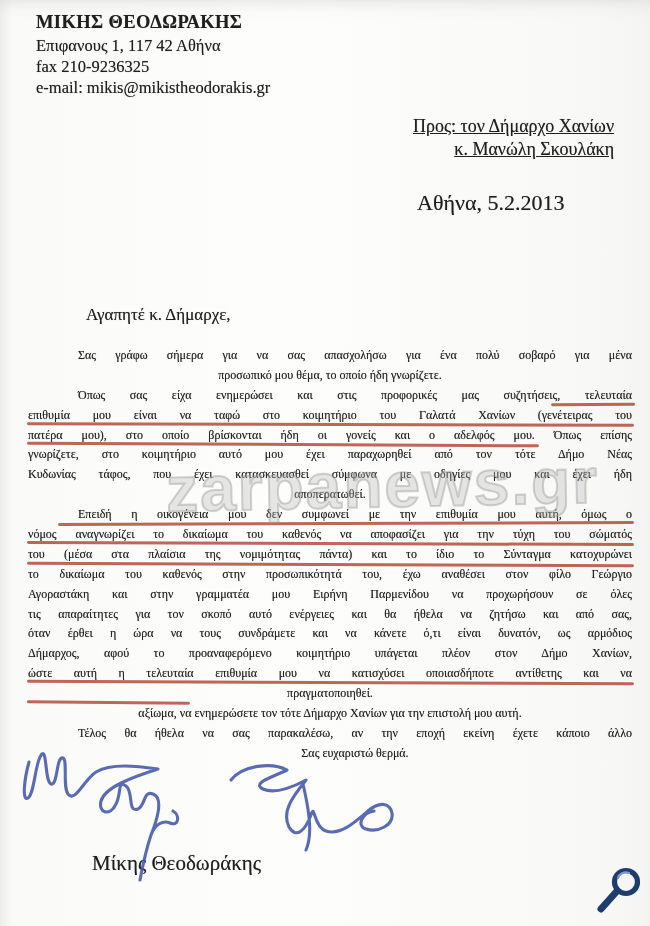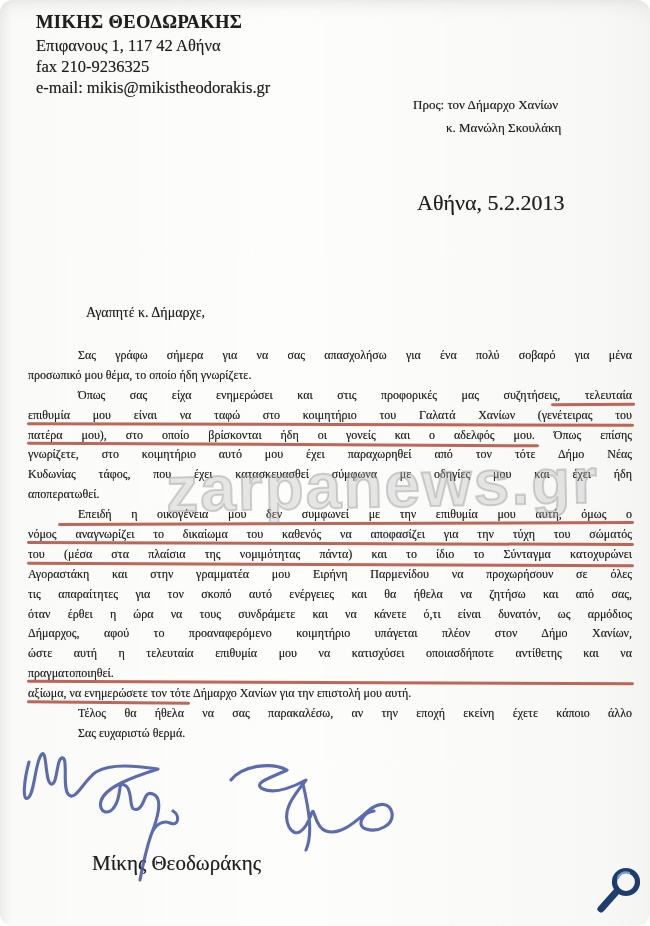--- a/index.html
+++ b/index.html
@@ -1,32 +1,32 @@
 <!DOCTYPE html>
 <html><head>
 <meta charset="utf-8">
 <style>
   html,body{margin:0;padding:0;}
   body{width:650px;height:926px;overflow:hidden;background:#ffffff;
        font-family:"Liberation Serif","DejaVu Serif",serif;}
   .page{position:relative;width:650px;height:926px;overflow:hidden;
         background:linear-gradient(90deg,#eeeeed 0px,#fafaf9 12px,#fdfdfc 45%,#f8f8f7 92%,#f4f4f3 100%);
-        box-shadow:inset 0 14px 18px -14px rgba(210,210,208,.8);border-radius:13px;}
+        box-shadow:inset 0 14px 18px -14px rgba(210,210,208,.8);}
   .txt{color:#1f1f1f;text-shadow:0 0 .7px rgba(40,40,40,.55);}
   
   .sender{position:absolute;left:36px;top:12px;font-size:16.5px;line-height:20.9px;}
   .sender .name{font-weight:bold;font-size:18.5px;letter-spacing:.4px;margin-bottom:3px;}
   
-  .recipient{position:absolute;left:413px;top:94px;font-size:13px;line-height:22.5px;}
+  .recipient{position:absolute;left:413px;top:115px;font-size:18px;line-height:22.5px;text-decoration:underline;}
   .recipient .r2{padding-left:33px;text-align:right;}
   .dateline{position:absolute;left:417px;top:190px;font-size:22px;}
-  .salutation{position:absolute;left:86px;top:305px;font-size:14px;}
+  .salutation{position:absolute;left:86px;top:305px;font-size:17px;}
   
   .body-block{position:absolute;left:28px;top:346px;width:604px;font-size:12px;}
-  .bline{height:19.9px;line-height:19.9px;overflow:hidden;white-space:nowrap;text-align:left;}
+  .bline{height:19.9px;line-height:19.9px;overflow:hidden;white-space:nowrap;text-align:center;}
   .bline.just{white-space:normal;text-align:justify;text-align-last:justify;}
   .bline.first{text-indent:50px;}
   .signed-name{position:absolute;left:92px;top:851px;font-size:21px;}
   
   .redline{position:absolute;height:2.6px;background:#b04433;opacity:.82;border-radius:2px;z-index:3;}
   
   .watermark{position:absolute;left:166px;top:448px;z-index:4;pointer-events:none;
      font-family:"Liberation Sans","DejaVu Sans",sans-serif;font-weight:bold;font-size:64px;
      letter-spacing:2px;white-space:nowrap;transform:rotate(-1.2deg);
      color:rgba(185,185,185,0.34);-webkit-text-stroke:2px rgba(150,150,150,0.42);}
@@ -59,20 +59,21 @@
       <div class="bline">προσωπικό μου θέμα, το οποίο ήδη γνωρίζετε.</div>
       <div class="bline first just">Όπως σας είχα ενημερώσει και στις προφορικές μας συζητήσεις, τελευταία</div>
       <div class="bline just">επιθυμία μου είναι να ταφώ στο κοιμητήριο του Γαλατά Χανίων (γενέτειρας του</div>
       <div class="bline just">πατέρα μου), στο οποίο βρίσκονται ήδη οι γονείς και ο αδελφός μου. Όπως επίσης</div>
       <div class="bline just">γνωρίζετε, στο κοιμητήριο αυτό μου έχει παραχωρηθεί από τον τότε Δήμο Νέας</div>
       <div class="bline just">Κυδωνίας τάφος, που έχει κατασκευασθεί σύμφωνα με οδηγίες μου και έχει ήδη</div>
       <div class="bline">αποπερατωθεί.</div>
       <div class="bline first just">Επειδή η οικογένεια μου δεν συμφωνεί με την επιθυμία μου αυτή, όμως ο</div>
       <div class="bline just">νόμος αναγνωρίζει το δικαίωμα του καθενός να αποφασίζει για την τύχη του σώματός</div>
       <div class="bline just">του (μέσα στα πλαίσια της νομιμότητας πάντα) και το ίδιο το Σύνταγμα κατοχυρώνει</div>
+      <div class="bline just">το δικαίωμα του καθενός στην προσωπικότητά του, έχω αναθέσει στον φίλο Γεώργιο</div>
       <div class="bline just">Αγοραστάκη και στην γραμματέα μου Ειρήνη Παρμενίδου να προχωρήσουν σε όλες</div>
       <div class="bline just">τις απαραίτητες για τον σκοπό αυτό ενέργειες και θα ήθελα να ζητήσω και από σας,</div>
       <div class="bline just">όταν έρθει η ώρα να τους συνδράμετε και να κάνετε ό,τι είναι δυνατόν, ως αρμόδιος</div>
       <div class="bline just">Δήμαρχος, αφού το προαναφερόμενο κοιμητήριο υπάγεται πλέον στον Δήμο Χανίων,</div>
       <div class="bline just">ώστε αυτή η τελευταία επιθυμία μου να κατισχύσει οποιασδήποτε αντίθετης και να</div>
       <div class="bline">πραγματοποιηθεί.</div>
       <div class="bline">αξίωμα, να ενημερώσετε τον τότε Δήμαρχο Χανίων για την επιστολή μου αυτή.</div>
       <div class="bline first just">Τέλος θα ήθελα να σας παρακαλέσω, αν την εποχή εκείνη έχετε κάποιο άλλο</div>
       <div class="bline first">Σας ευχαριστώ θερμά.</div>
     </div>

